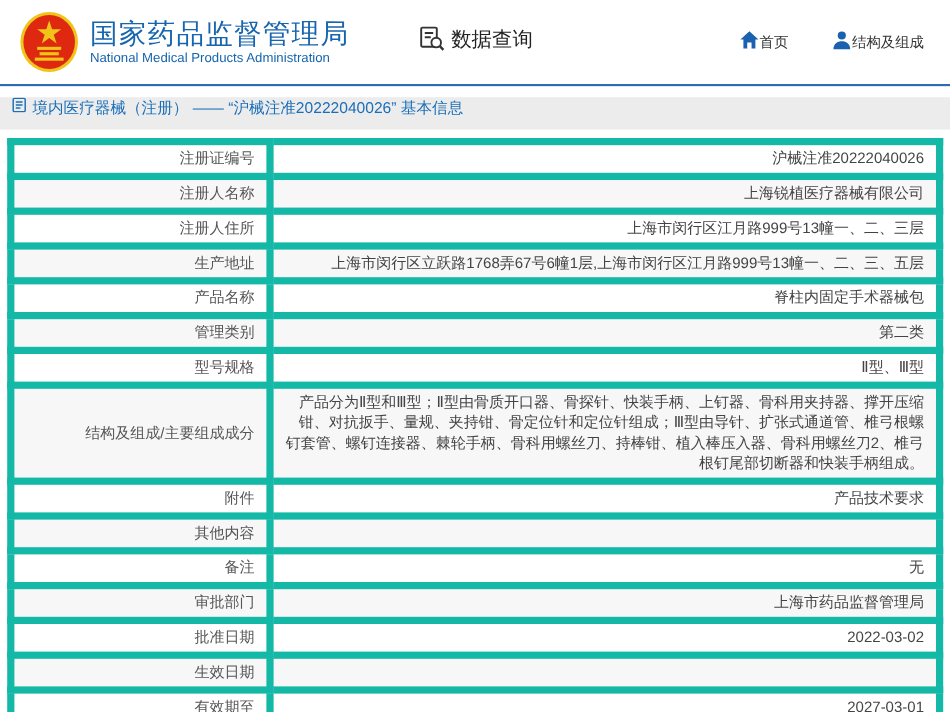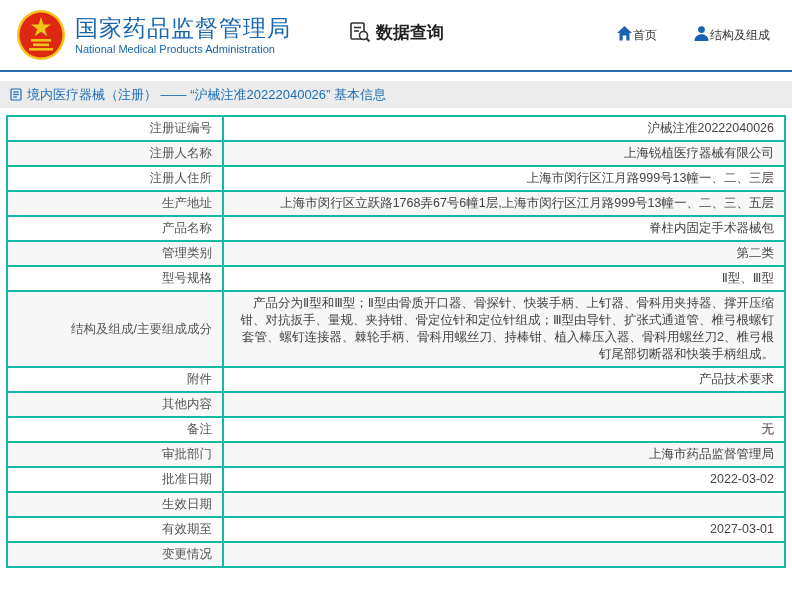--- a/index.html
+++ b/index.html
@@ -7,39 +7,39 @@
   html,body { background:#fff; width:792px; font-family:"Liberation Sans","DejaVu Sans",sans-serif; }
 
   
   .header { display:flex; align-items:center; height:70px; padding:0 14px 0 16px; background:#fff; }
   .logo { width:50px; height:52px; flex:0 0 auto; }
   .brand { margin-left:9px; }
   .brand-cn { color:#1765ae; font-size:23px; font-weight:normal; letter-spacing:1px; line-height:26px; }
   .brand-en { color:#1765ae; font-size:11px; margin-top:2px; }
   .dataquery { display:flex; align-items:center; margin-left:58px; margin-top:-6px; cursor:pointer; }
   .dataquery svg { width:22px; height:22px; margin-right:5px; }
-  .dataquery-label { color:#222; font-size:17px; font-weight:700; }
+  .dataquery-label { color:#222; font-size:17px; font-weight:400; }
   .header-spacer { flex:1; }
   .hnav { display:flex; gap:36px; padding-right:8px; }
   .hnav-item { display:flex; flex-direction:row; align-items:center; cursor:pointer; }
   .hnav-item svg { width:17px; height:17px; margin-bottom:4px; }
   .hnav-label { font-size:12px; color:#333; }
 
   .blue-rule { height:2px; background:#2a6db3; width:100%; }
 
   
   .titlebar-wrap { padding:9px 0 7px 0; background:#fff; }
-  .titlebar { background:#ececec; height:27px; display:flex; align-items:center; padding-left:10px; }
+  .titlebar { background:#ececec; height:27px; display:flex; padding-left:10px; }
   .titlebar svg { width:12px; height:13px; margin-right:5px; }
   .titlebar-text { color:#1a6eb8; font-size:13px; }
 
   
   .table-wrap { padding:0 6px 6px 6px; }
   table { width:100%; border-collapse:collapse; }
-  td { border:2px solid #14b8a6; font-size:12.5px; line-height:17px; padding:3px 10px; vertical-align:middle; }
+  td { border:6px solid #14b8a6; font-size:12.5px; line-height:17px; padding:3px 10px; vertical-align:middle; }
   td.label { width:216px; text-align:right; color:#555; white-space:nowrap; }
   td.value { text-align:right; color:#444; }
   tr:nth-child(even) { background:#f7f7f7; }
 </style>
 </head>
 <body>
 
 <div class="header">
   <svg class="logo" viewBox="0 0 50 52">
     <ellipse cx="25" cy="26" rx="24" ry="25" fill="#f0c419"></ellipse>

